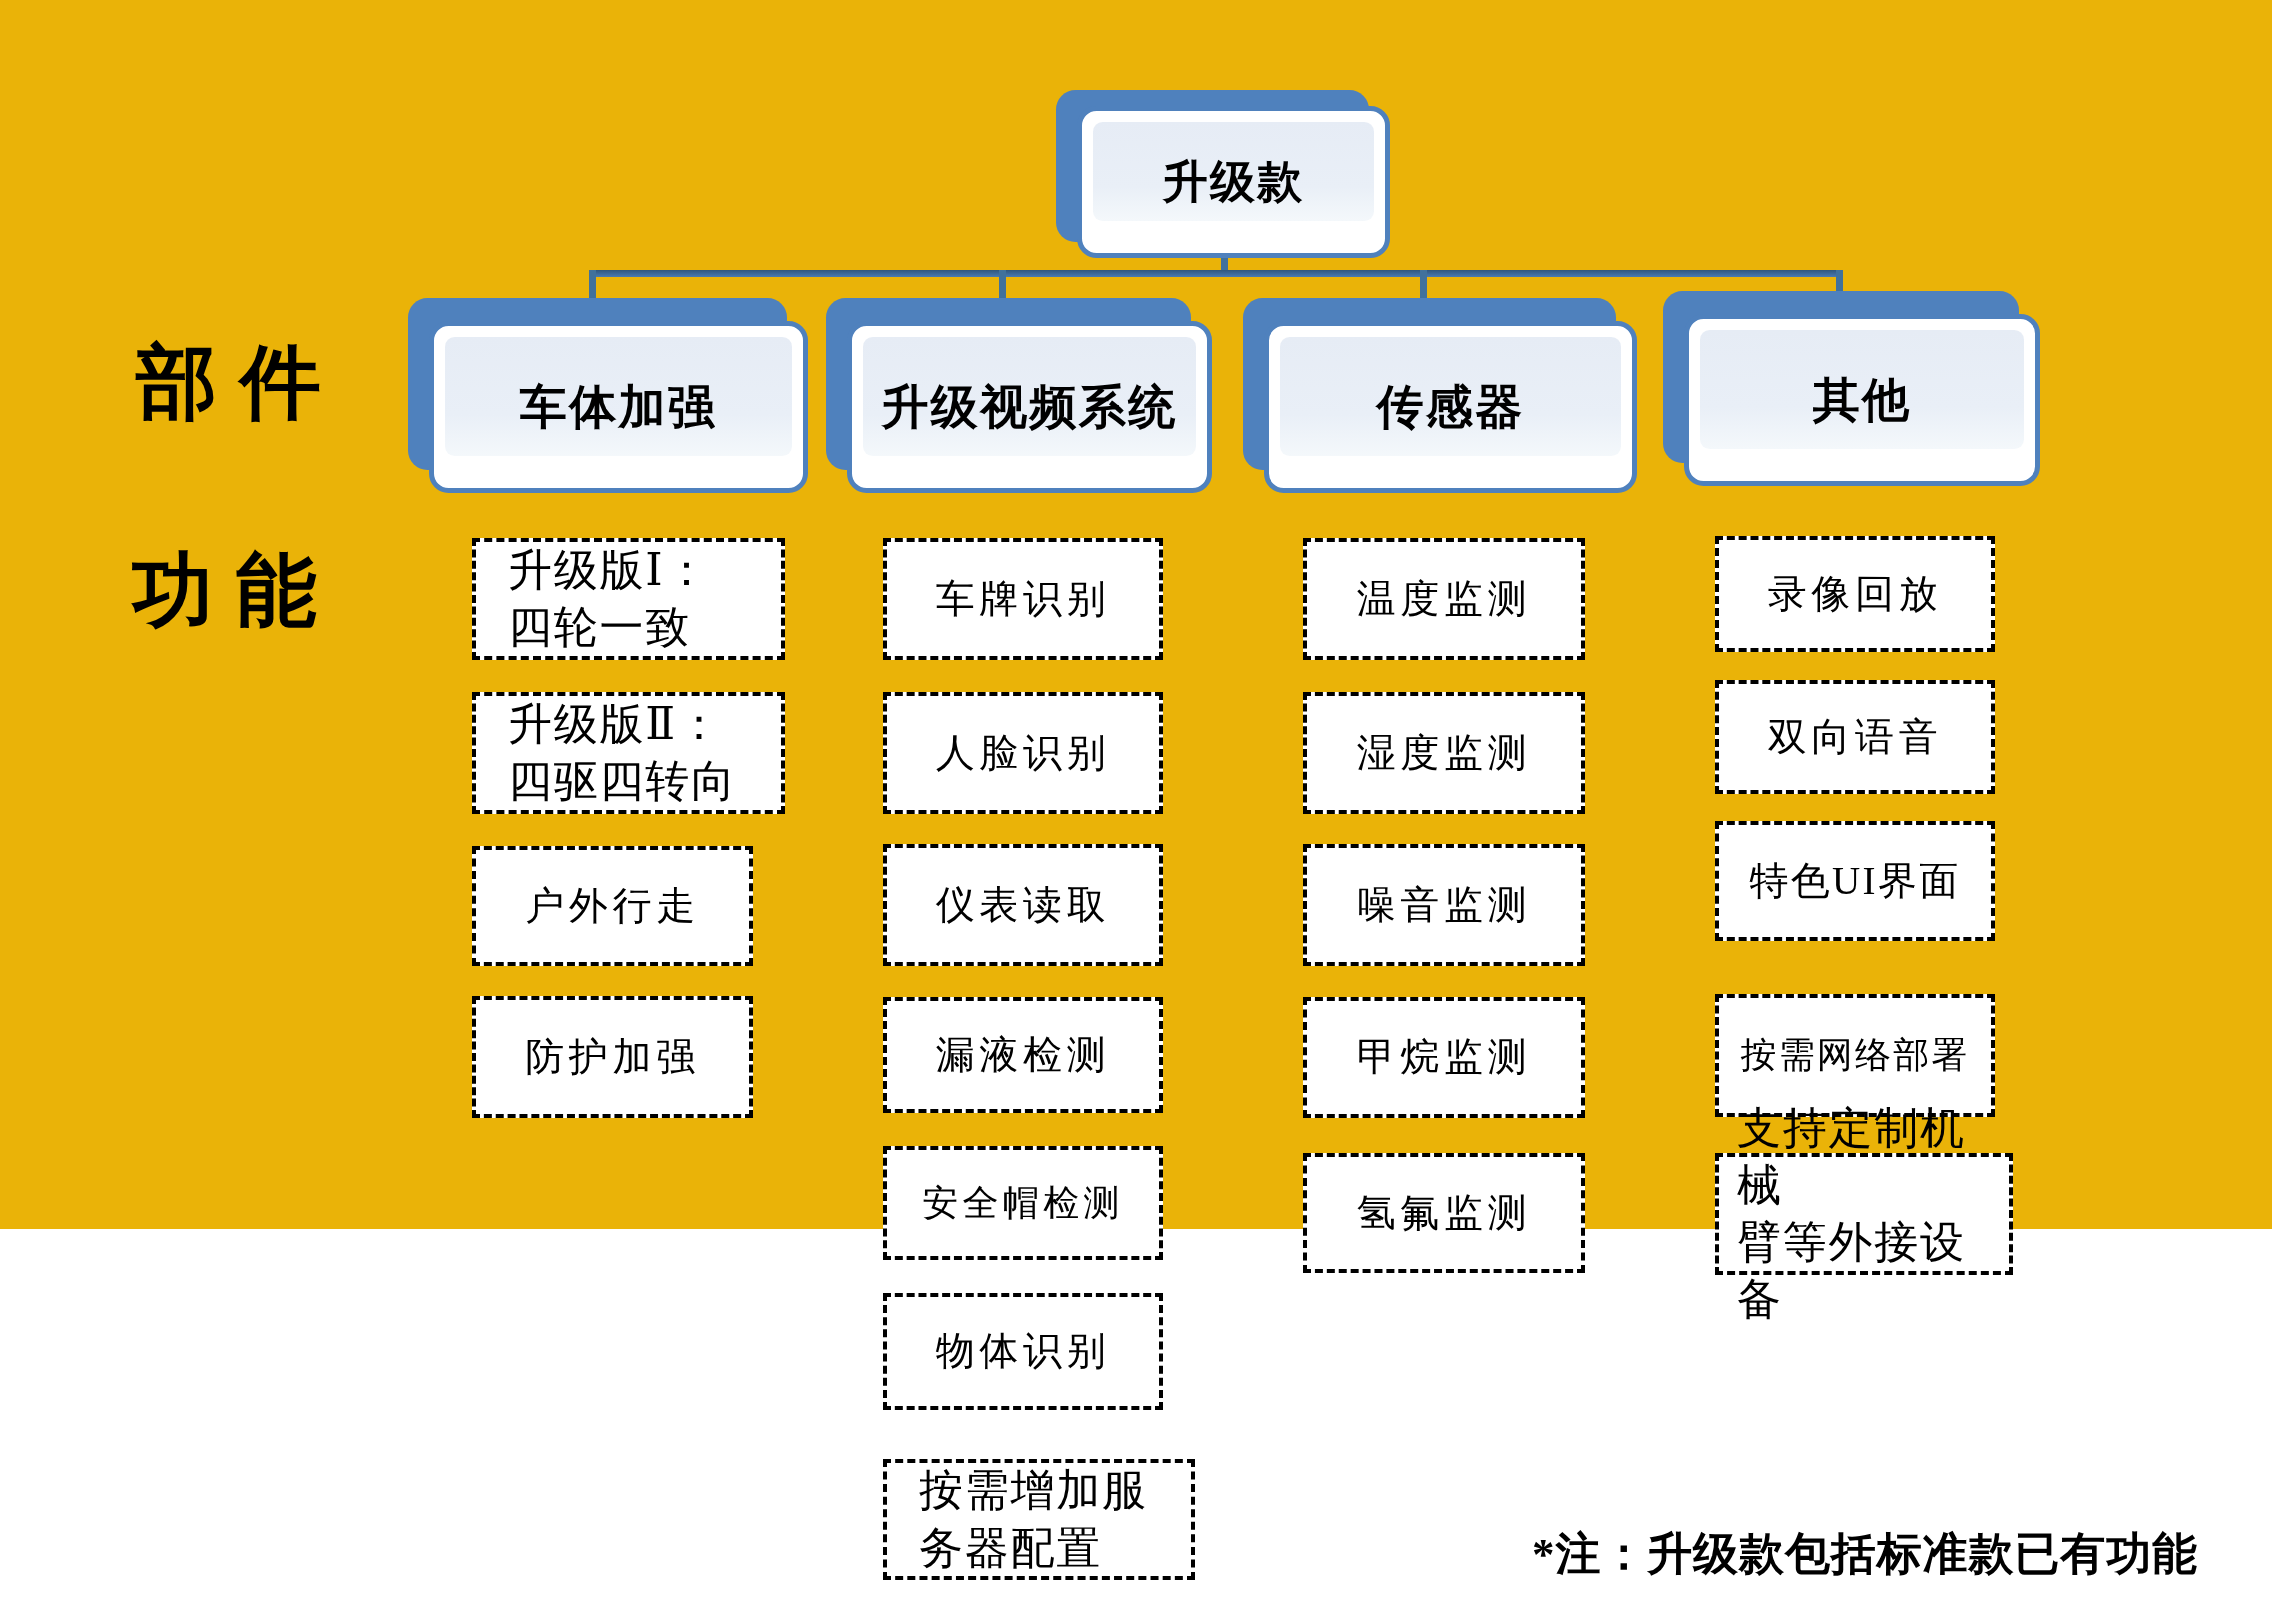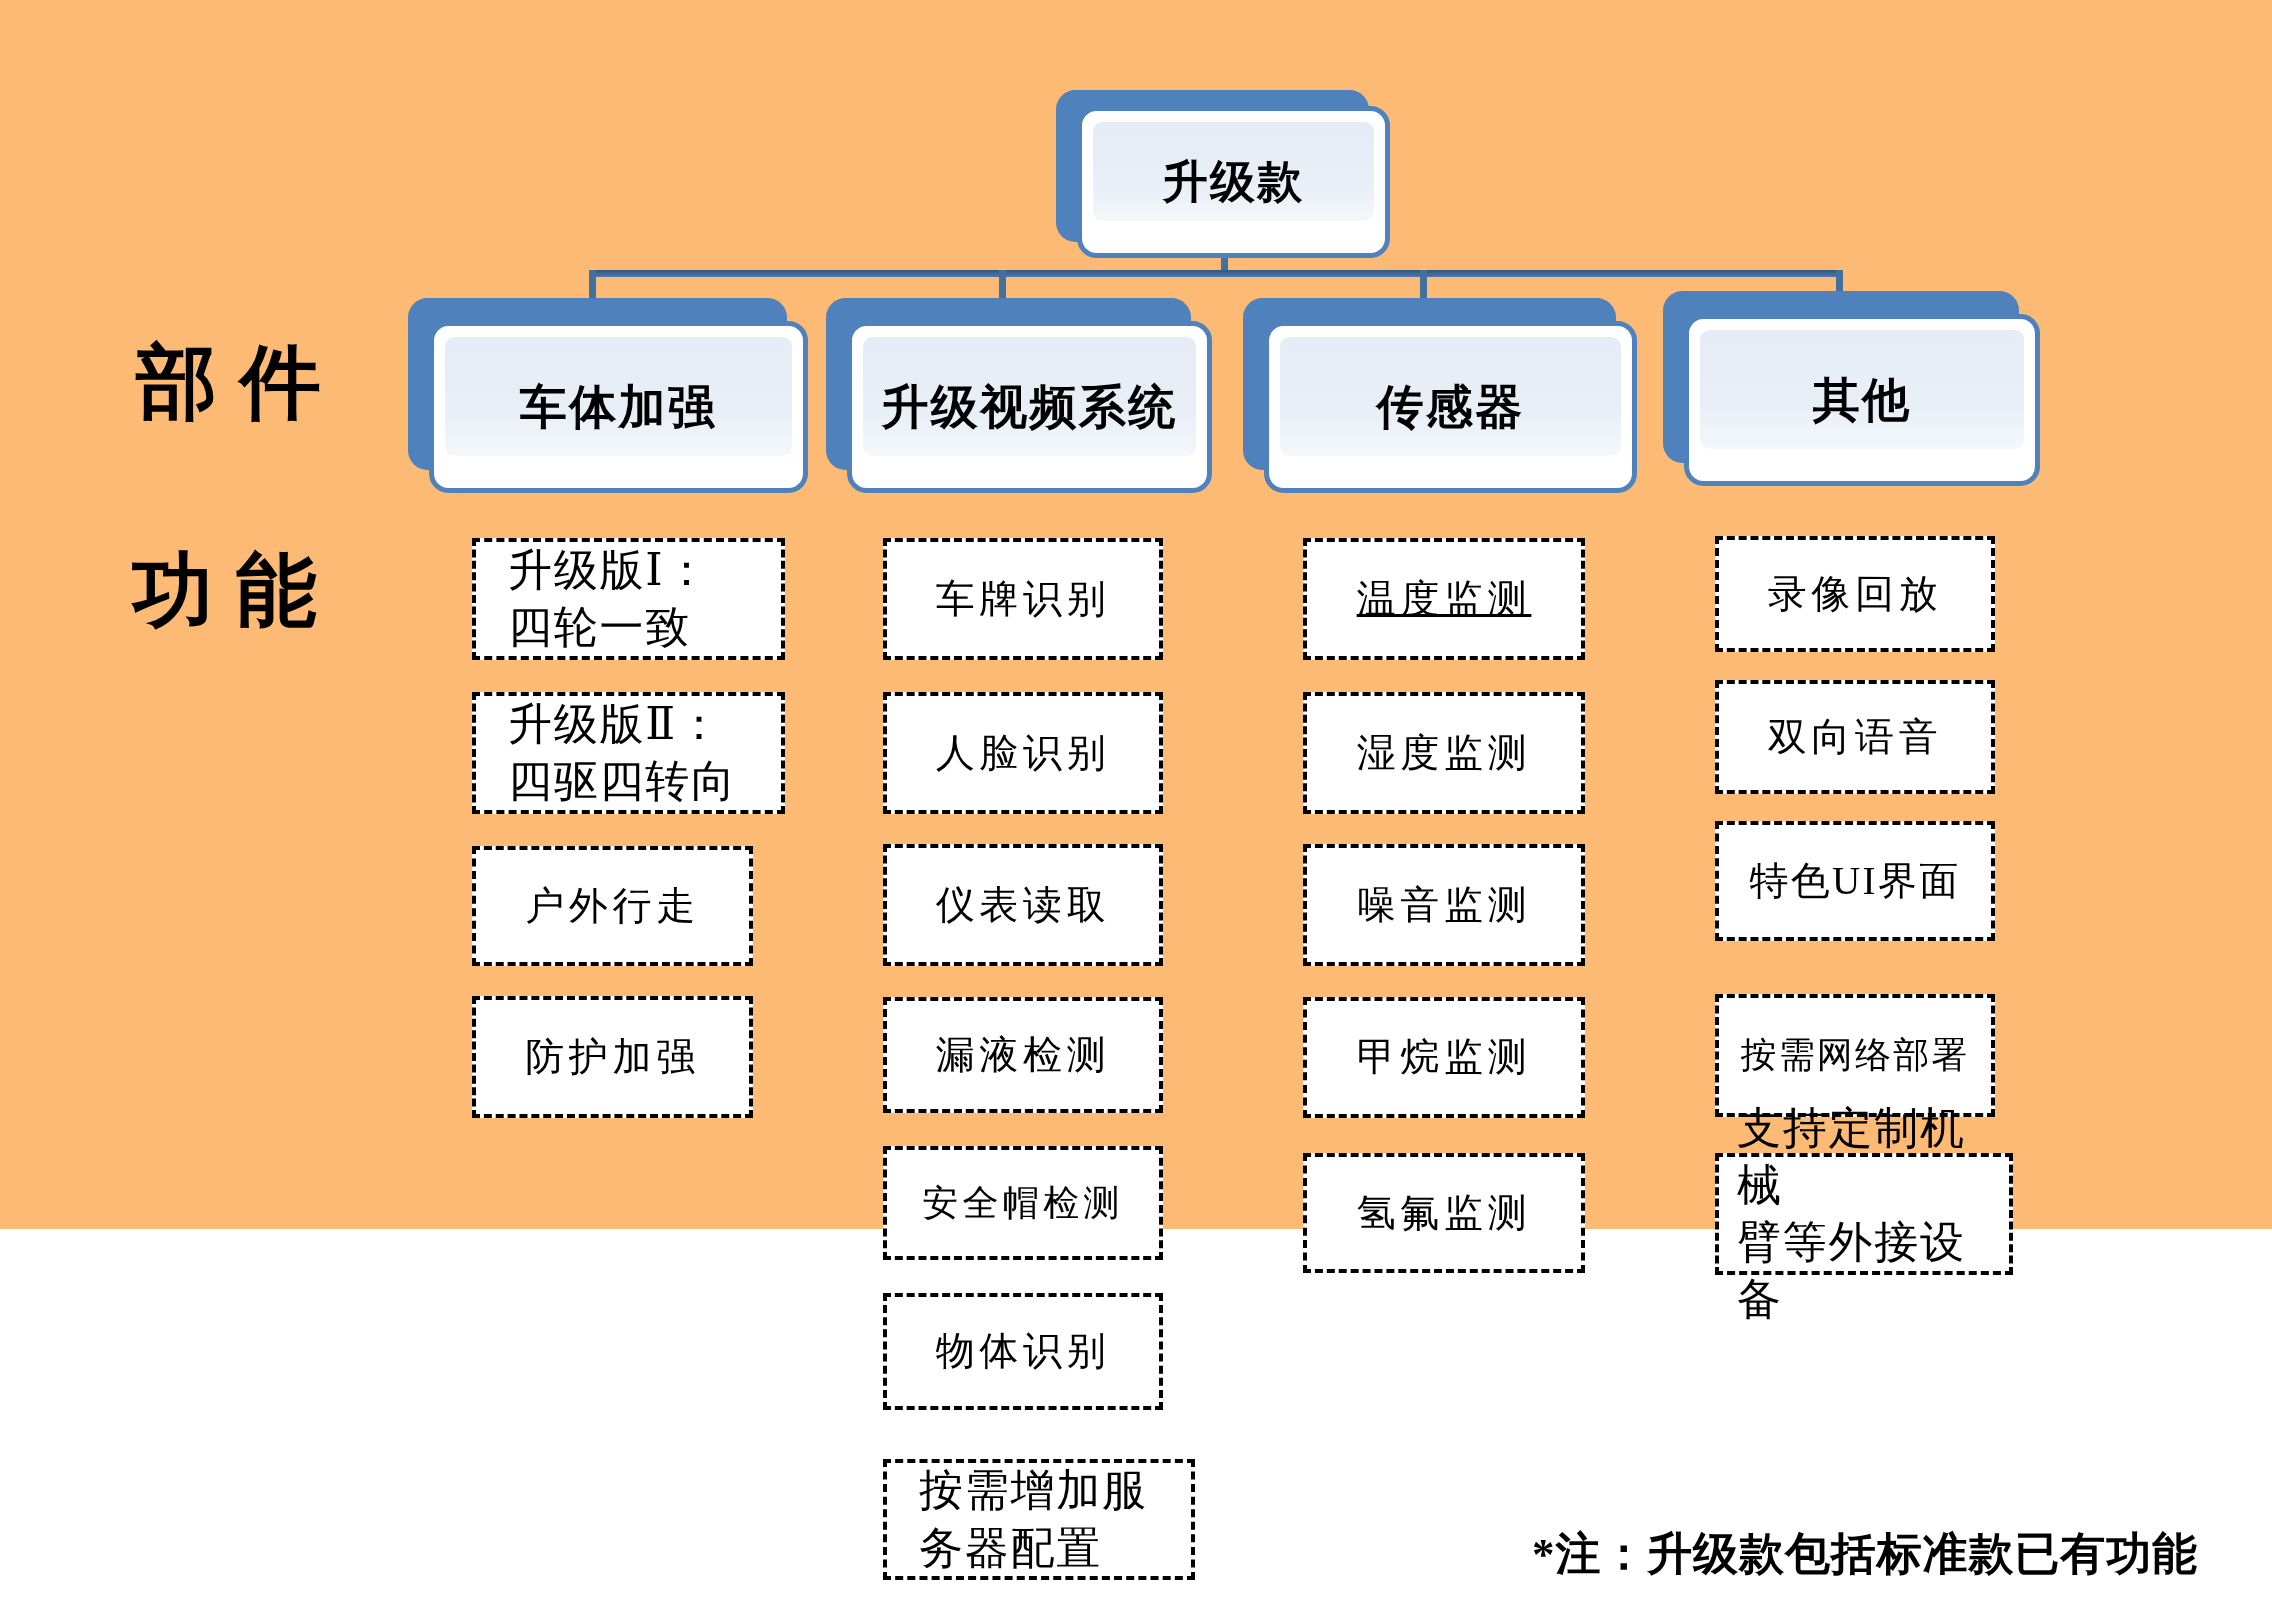--- a/index.html
+++ b/index.html
@@ -1,21 +1,21 @@
 <!DOCTYPE html>
 <html style="font-size:13px"><head>
 <meta charset="utf-8">
 <style>
   html,body { margin:0; padding:0; }
   body {
     width:2273px; height:1623px; background:#ffffff; overflow:hidden;
     font-family:"Liberation Serif","DejaVu Serif",serif;
     color:#000;
   }
-  .canvas { position:relative; width:2273px; height:1229px; background:#fdba74; }
+  .canvas { position:relative; width:2273px; height:1229px; background:#eab308; }
 
   
   .node {
     position:absolute;
     background:#ffffff;
     border:5.7px solid #4f81bd;
     border-radius:19.5px;
     box-shadow:-21px -23px 0 0 #4f81bd;
     display:flex; align-items:center; justify-content:center;
     font-weight:bold;
@@ -107,21 +107,21 @@
 
   <div class="feature" style="left:883px; top:538px;  width:272px; height:114px;">车牌识别</div>
   <div class="feature" style="left:883px; top:692px;  width:272px; height:114px;">人脸识别</div>
   <div class="feature" style="left:883px; top:844px; width:272px; height:114px;">仪表读取</div>
   <div class="feature" style="left:883px; top:997px; width:272px; height:108px;">漏液检测</div>
   <div class="feature" style="left:883px; top:1146px; width:272px; height:106px; font-size:36px;">安全帽检测</div>
   <div class="feature" style="left:883px; top:1293px; width:272px; height:109px;">物体识别</div>
   <div class="feature multi" style="left:883px; top:1459px; width:272px; height:113px;">按需增加服
 务器配置</div>
 
-  <div class="feature" style="left:1303px; top:538px;  width:274px; height:114px;text-decoration:underline;">温度监测</div>
+  <div class="feature" style="left:1303px; top:538px;  width:274px; height:114px;">温度监测</div>
   <div class="feature" style="left:1303px; top:692px;  width:274px; height:114px;">湿度监测</div>
   <div class="feature" style="left:1303px; top:844px; width:274px; height:114px;">噪音监测</div>
   <div class="feature" style="left:1303px; top:997px; width:274px; height:113px;">甲烷监测</div>
   <div class="feature" style="left:1303px; top:1153px; width:274px; height:112px;">氢氟监测</div>
 
   <div class="feature" style="left:1715px; top:536px;  width:272px; height:108px;">录像回放</div>
   <div class="feature" style="left:1715px; top:680px;  width:272px; height:106px;">双向语音</div>
   <div class="feature" style="left:1715px; top:821px; width:272px; height:112px; letter-spacing:0.06em;">特色UI界面</div>
   <div class="feature" style="left:1715px; top:994px; width:272px; height:115px; font-size:36px; letter-spacing:0.06em;">按需网络部署</div>
   <div class="feature multi" style="left:1715px; top:1153px; width:272px; height:114px; padding-left:18px;">支持定制机械

